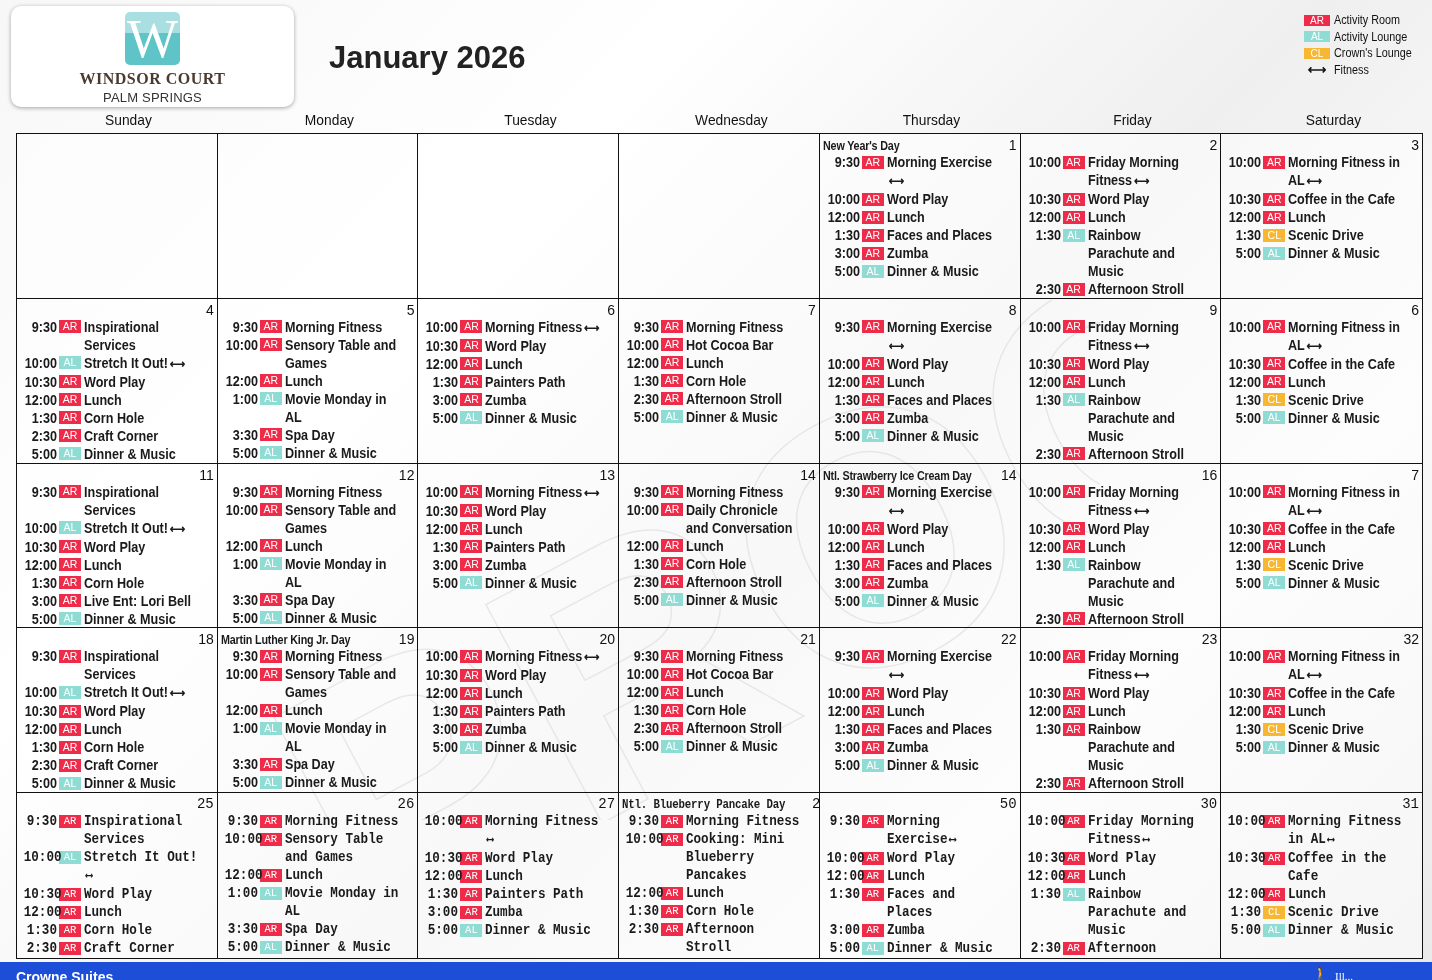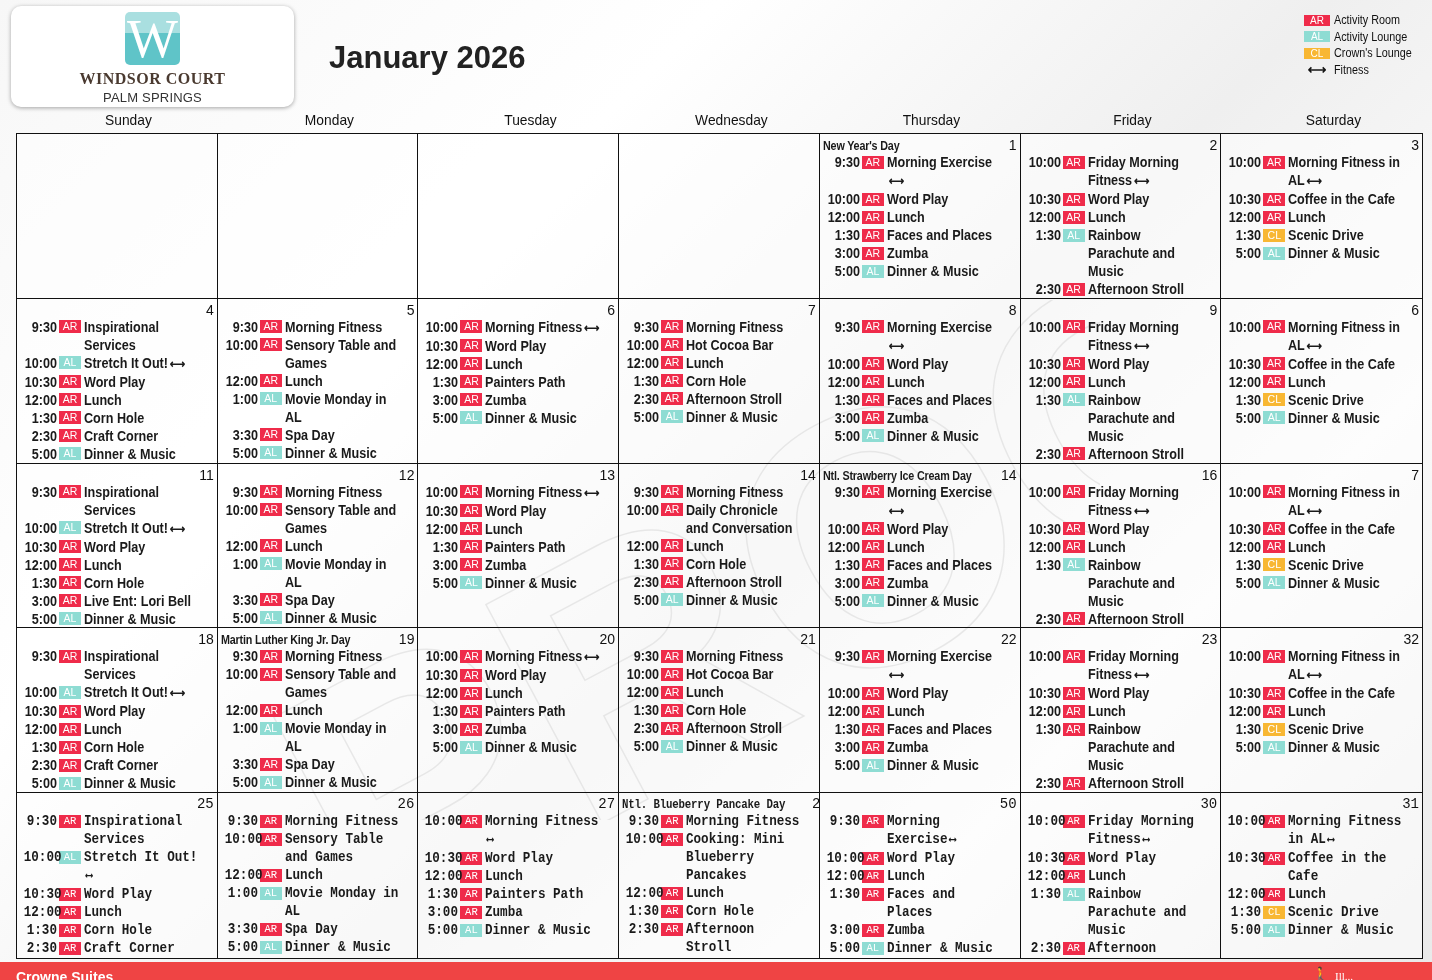--- a/index.html
+++ b/index.html
@@ -49,21 +49,21 @@
   .event { display: flex; align-items: flex-start; font-size: 14px; font-weight: bold; line-height: 18px; }
   .ev-time { width: 37px; text-align: right; flex: none; transform: scaleX(0.9); transform-origin: right; }
   .chip { flex: none; width: 22px; height: 13px; margin: 2.5px 3px 0 2px; color: #fff; font-size: 10.5px; font-weight: normal; text-align: center; line-height: 13px; }
   .chip.AR { background: #ef2b4a; }
   .chip.AL { background: #8edcd3; }
   .chip.CL { background: #f8b733; }
   .ev-title { flex: 1; transform: scaleX(0.9); transform-origin: left; white-space: normal; width: 160px; }
   .dumbbell { display: inline-block; font-size: 12px; letter-spacing: -2px; margin-left: 2px; }
   .footer {
     position: absolute; left: 0; top: 962px; width: 1432px; height: 18px;
-    background: #ef4444; color: #fff;
+    background: #1d4ed8; color: #fff;
   }
   .footer-left { position: absolute; left: 16px; top: 7px; font-weight: bold; font-size: 14px; }
   .footer-logo { position: absolute; left: 1312px; top: 4px; font-size: 14px; font-weight: bold; }
   .footer-brand { position: absolute; left: 1335px; top: 8px; font-size: 11px; font-family: "Liberation Serif", serif; }
   .watermark { position: absolute; left: 200px; top: 300px; width: 900px; height: 520px; pointer-events: none; opacity: 0.55; }
 </style>
 </head>
 <body>
 
 <div class="logo-card">

